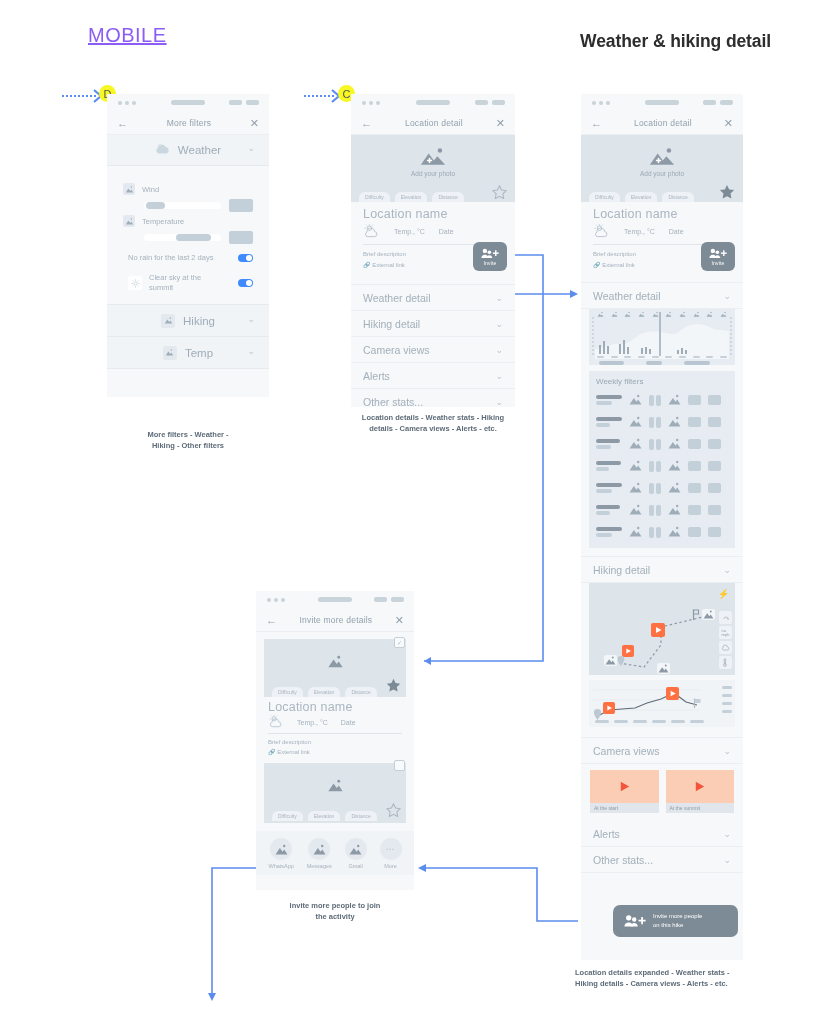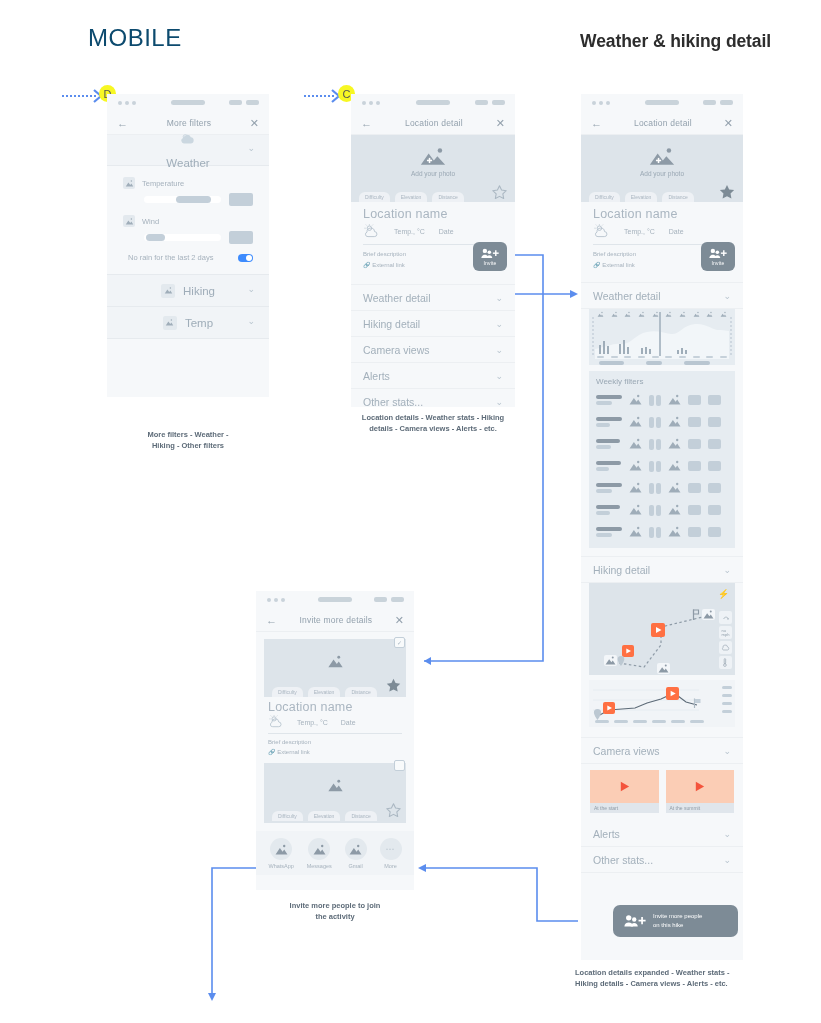--- a/index.html
+++ b/index.html
@@ -2,22 +2,22 @@
 <html><head>
 <meta charset="utf-8">
 <style>
   html,body{margin:0;padding:0;background:#ffffff;}
   body{width:821px;height:1023px;position:relative;overflow:hidden;
        font-family:"Liberation Sans",sans-serif;color:#6d7a86;}
 
   .abs{position:absolute;}
 
   
-  #mobile-title{left:88px;top:24px;font-size:24px;letter-spacing:.5px;
-      color:#0c4a6e;font-weight:400;}
+  #mobile-title{left:88px;top:24px;font-size:20px;letter-spacing:.5px;
+      color:#8b5cf6;font-weight:400;text-decoration:underline;}
   #section-title{right:50px;top:31px;font-size:17.5px;font-weight:700;
       color:#2d2d2d;letter-spacing:-.1px;}
 
   
   .phone{position:absolute;background:#f6f8fa;overflow:hidden;}
   .statusbar{height:18px;position:relative;background:#f6f8fa;}
   .sb-dots{position:absolute;left:11px;top:7px;display:flex;gap:3px;}
   .sb-dots i{width:4px;height:4px;border-radius:50%;background:#c9d3da;display:block;}
   .sb-notch{position:absolute;left:50%;transform:translateX(-50%);top:6px;
       width:34px;height:5px;border-radius:3px;background:#c9d3da;}
@@ -197,78 +197,99 @@
       </span>
   </div>
 
   <div class="navbar">
     <span class="nb-ico">←</span>
     <span class="nb-title">More filters</span>
     <span class="nb-ico">✕</span>
   </div>
 
   <div class="acc-head" style="justify-content:center;position:relative;">
-    <span class="ah-left" style="flex-direction:column;">
+    <span class="ah-left" style="">
       <span>
         <svg width="15" height="12" viewBox="0 0 24 18">
             <path d="M7 16h10a5 5 0 0 0 .4-9.97A6.5 6.5 0 0 0 5.3 7.2 4.5 4.5 0 0 0 7 16z" fill="#cbd7e0"></path>
             <circle cx="8.5" cy="5.5" r="3.4" fill="none" stroke="#cbd7e0" stroke-width="1.6"></circle>
           </svg>
       </span>
       <span class="ah-label">Weather</span>
     </span>
     <span class="chev abs" style="right:14px;top:8px;">⌄</span>
   </div>
 
   <div class="filter-body">
+
+    <div class="f-row" style="margin-top:6px;">
+      <div class="f-lab">
+        <span class="mtn">
+          <svg viewBox="0 0 24 24">
+              <path d="M2 20l7-11 5 7 3-4 5 8z" fill="#9fadb9"></path>
+              <circle cx="17" cy="5" r="2" fill="#9fadb9"></circle>
+            </svg>
+        </span>
+        <span>Wind</span>
+      </div>
+      <div class="f-sliderrow">
+        <div class="track">
+          <div class="knob" style="left:2%;width:25%;"></div>
+        </div>
+        <div class="valbox"></div>
+      </div>
+    </div>
 
     <div class="f-row">
       <div class="f-lab">
         <span class="mtn">
           <svg viewBox="0 0 24 24">
               <path d="M2 20l7-11 5 7 3-4 5 8z" fill="#9fadb9"></path>
               <circle cx="17" cy="5" r="2" fill="#9fadb9"></circle>
             </svg>
         </span>
         <span>Temperature</span>
       </div>
       <div class="f-sliderrow">
         <div class="track">
           <div class="knob" style="left:42%;width:45%;"></div>
         </div>
         <div class="valbox"></div>
       </div>
     </div>
 
-    <div class="f-row" style="margin-top:6px;">
-      <div class="f-lab">
-        <span class="mtn">
-          <svg viewBox="0 0 24 24">
-              <path d="M2 20l7-11 5 7 3-4 5 8z" fill="#9fadb9"></path>
-              <circle cx="17" cy="5" r="2" fill="#9fadb9"></circle>
-            </svg>
-        </span>
-        <span>Wind</span>
-      </div>
-      <div class="f-sliderrow">
-        <div class="track">
-          <div class="knob" style="left:2%;width:25%;"></div>
-        </div>
-        <div class="valbox"></div>
-      </div>
-    </div>
-
 
     <div class="f-toggle" style="margin-top:4px;">
       <span class="ft-l">
           <span>No rain for the last 2 days</span>
         </span>
       <span class="tgl"></span>
     </div>
 
+    <div class="f-toggle">
+      <span class="ft-l">
+        <span style="width:14px;height:14px;background:#fff;border-radius:2px;display:flex;align-items:center;justify-content:center;flex:none;">
+          <svg width="9" height="9" viewBox="0 0 24 24">
+              <circle cx="12" cy="12" r="4" fill="none" stroke="#b6c2cd" stroke-width="1.6"></circle>
+              <g stroke="#b6c2cd" stroke-width="1.6">
+                <line x1="12" y1="1" x2="12" y2="5"></line>
+                <line x1="12" y1="19" x2="12" y2="23"></line>
+                <line x1="1" y1="12" x2="5" y2="12"></line>
+                <line x1="19" y1="12" x2="23" y2="12"></line>
+                <line x1="4" y1="4" x2="7" y2="7"></line>
+                <line x1="17" y1="17" x2="20" y2="20"></line>
+                <line x1="20" y1="4" x2="17" y2="7"></line>
+                <line x1="7" y1="17" x2="4" y2="20"></line>
+              </g>
+            </svg>
+        </span>
+        <span style="max-width:72px;display:inline-block;">Clear sky at the summit</span>
+      </span>
+      <span class="tgl"></span>
+    </div>
   </div>
 
   <div class="acc-head" style="justify-content:center;position:relative;border-top:1px solid #e6eaee;height:31px;">
     <span class="ah-left">
       <span class="mtn" style="width:14px;height:14px;">
         <svg viewBox="0 0 24 24">
             <path d="M2 20l7-11 5 7 3-4 5 8z" fill="#9fadb9"></path>
             <circle cx="17" cy="5" r="2" fill="#9fadb9"></circle>
           </svg>
       </span>

